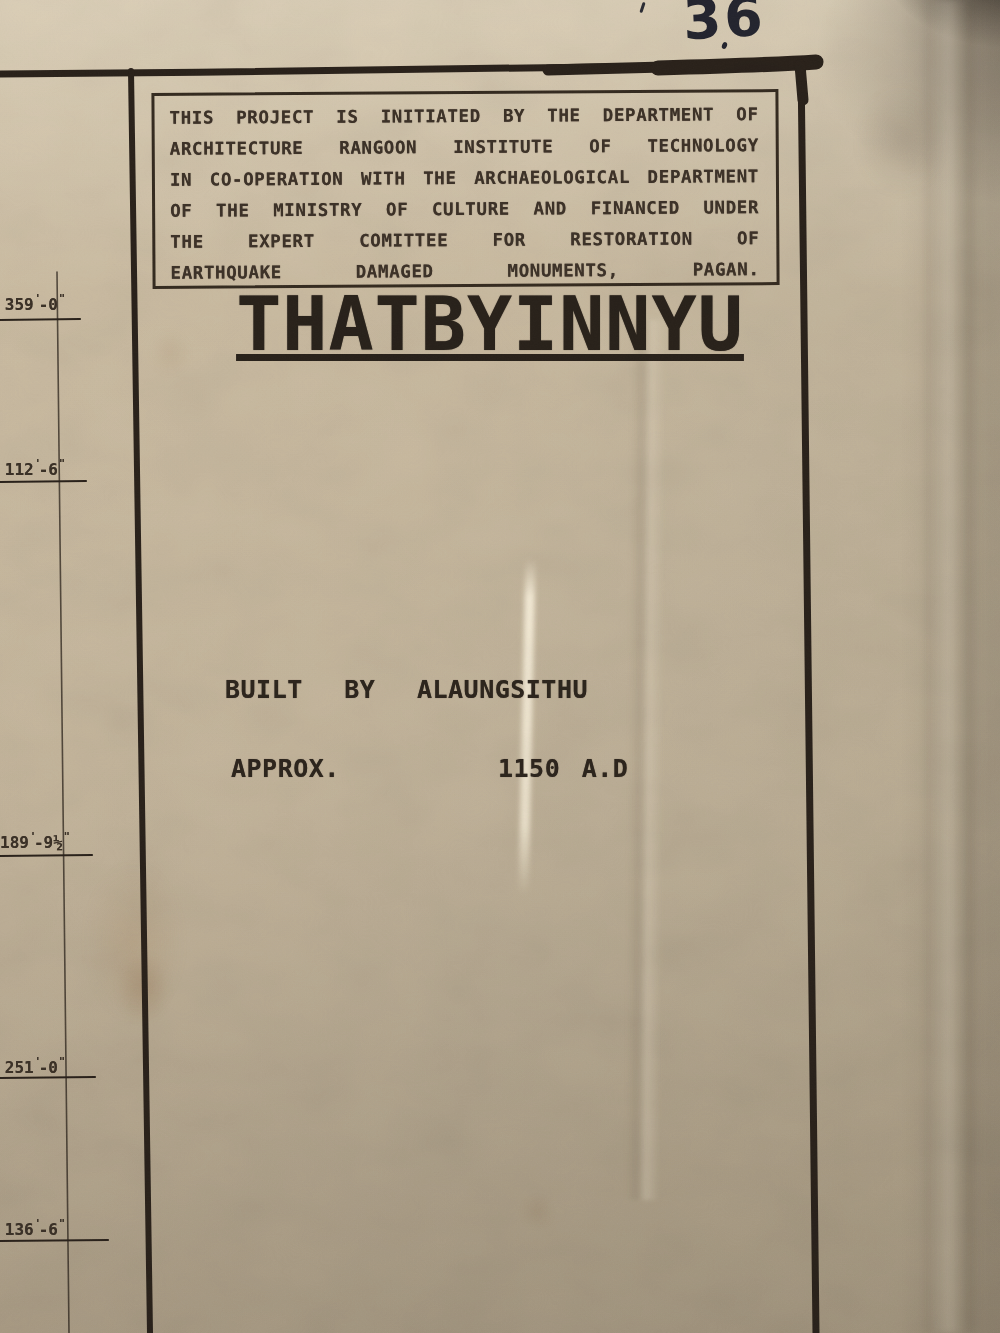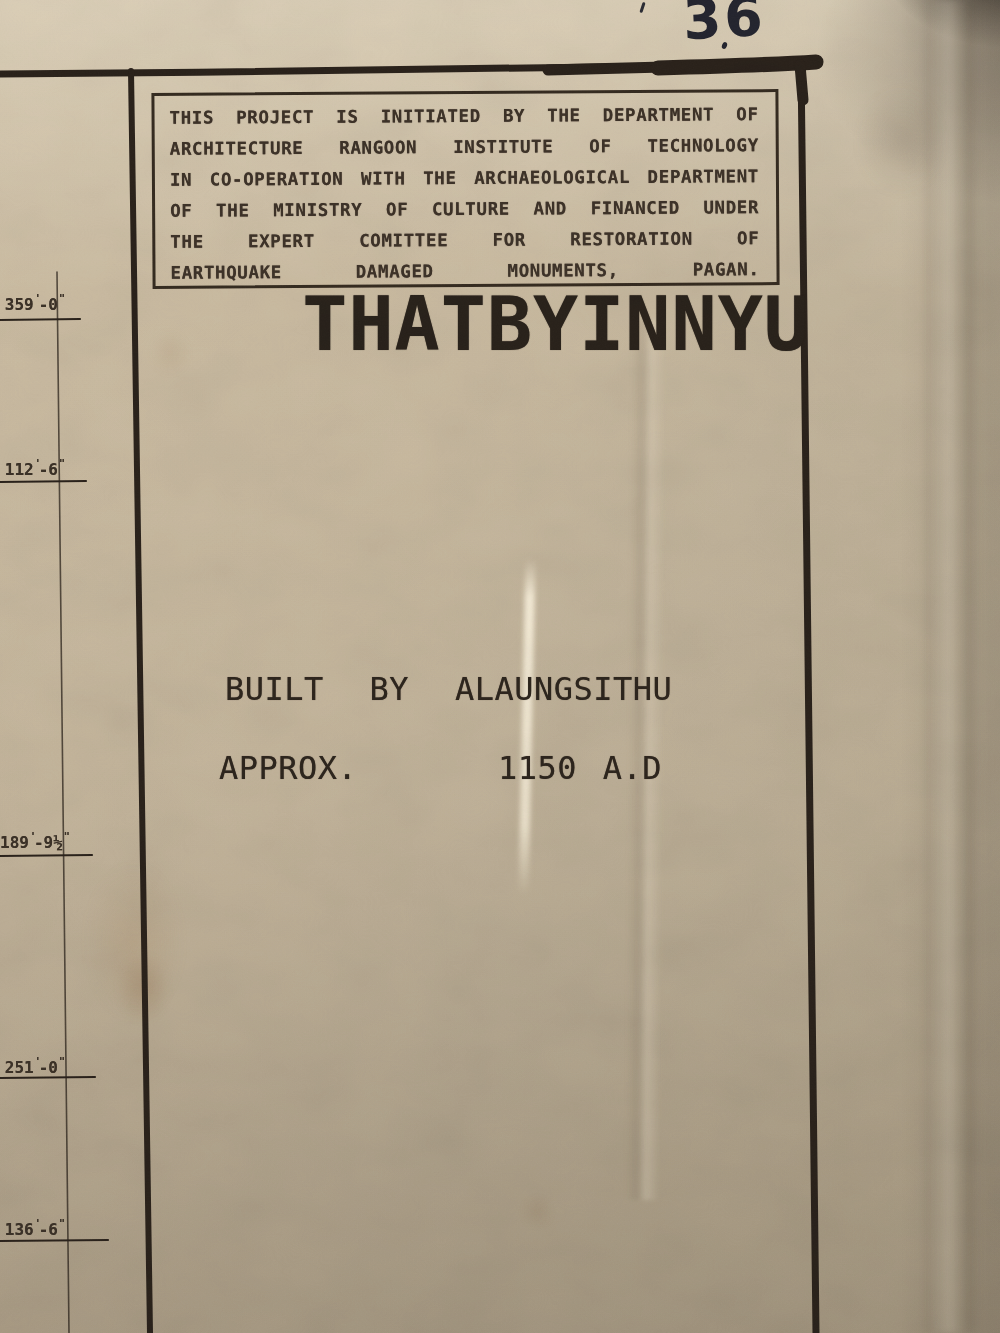--- a/index.html
+++ b/index.html
@@ -28,35 +28,35 @@
     color:#3c3127;
   }
   .stamp .line{
     font-size:17.5px;font-weight:bold;line-height:31px;letter-spacing:.6px;
     text-align:justify;text-align-last:justify;white-space:nowrap;
     text-shadow:0 0 .7px rgba(60,49,39,.8);
   }
 
   
   .title-line{
-    position:absolute;left:170px;width:640px;text-align:right;
+    position:absolute;left:170px;width:640px;text-align:center;
     font-weight:bold;font-size:75px;line-height:75px;letter-spacing:1px;
-    color:#28211a;text-shadow:0 0 1px rgba(40,33,26,.65);white-space:nowrap;
+    color:#28211a;text-shadow:0 0 1px rgba(40,33,26,.65);white-space:nowrap;text-decoration:underline;
   }
   .title1{top:287px;}
   .title2{top:394px;}
 
   
   .attr{
-    position:absolute;font-weight:normal;font-size:32px;line-height:31px;
+    position:absolute;font-weight:bold;font-size:25px;line-height:31px;
     color:#2c241c;letter-spacing:.5px;white-space:nowrap;
     text-shadow:0 0 .8px rgba(44,36,28,.7);
   }
   .built{left:225px;top:674px;word-spacing:26px;}
-  .approx-label{left:219px;top:753px;}
+  .approx-label{left:231px;top:753px;}
   .approx-value{left:490px;top:753px;word-spacing:6px;margin-left:8px;}
 
   
   .dim{
     position:absolute;left:0;width:63px;text-align:right;
     font-weight:bold;font-size:16px;color:#3a3026;white-space:nowrap;
     text-shadow:0 0 .5px rgba(58,48,38,.7);
   }
   .pm{display:inline-block;font-size:10px;font-style:normal;transform:translateY(-8px);margin-right:-2px;margin-left:1px;}
 

